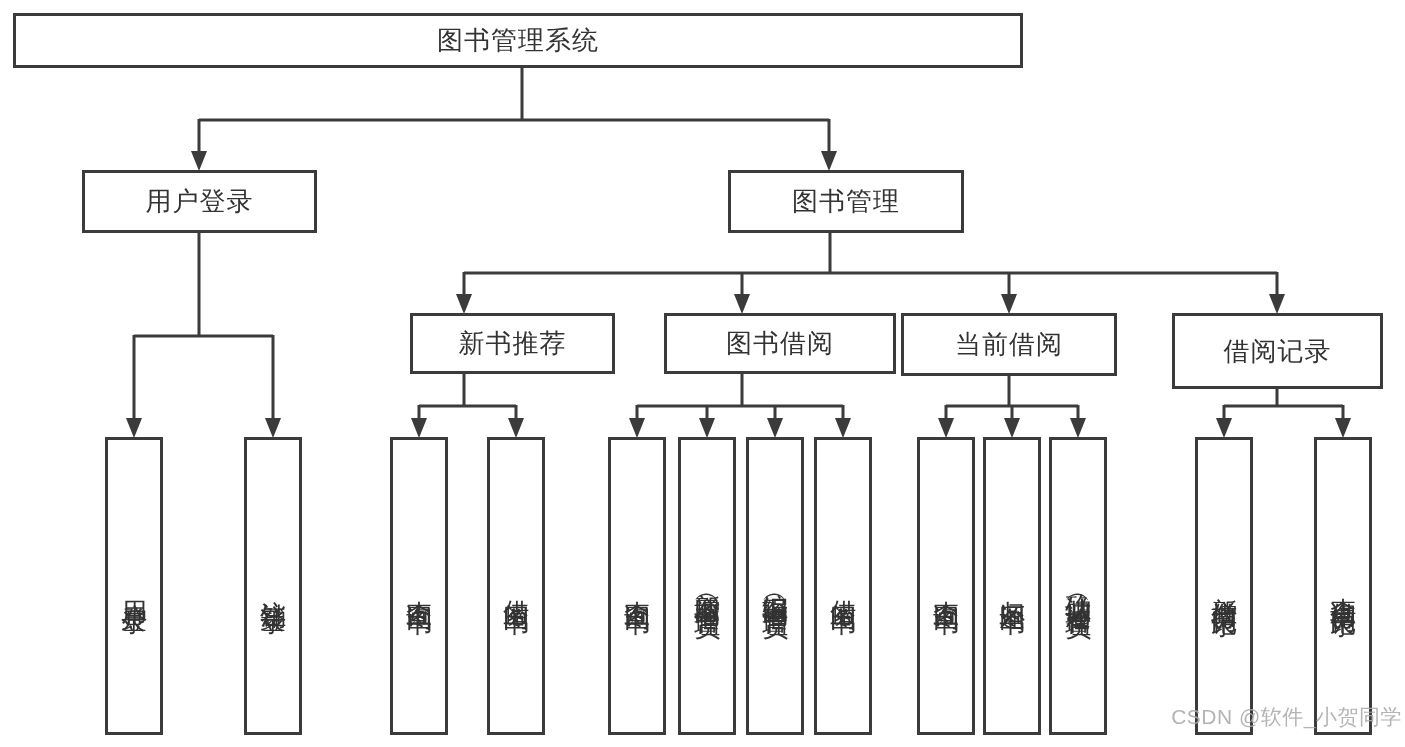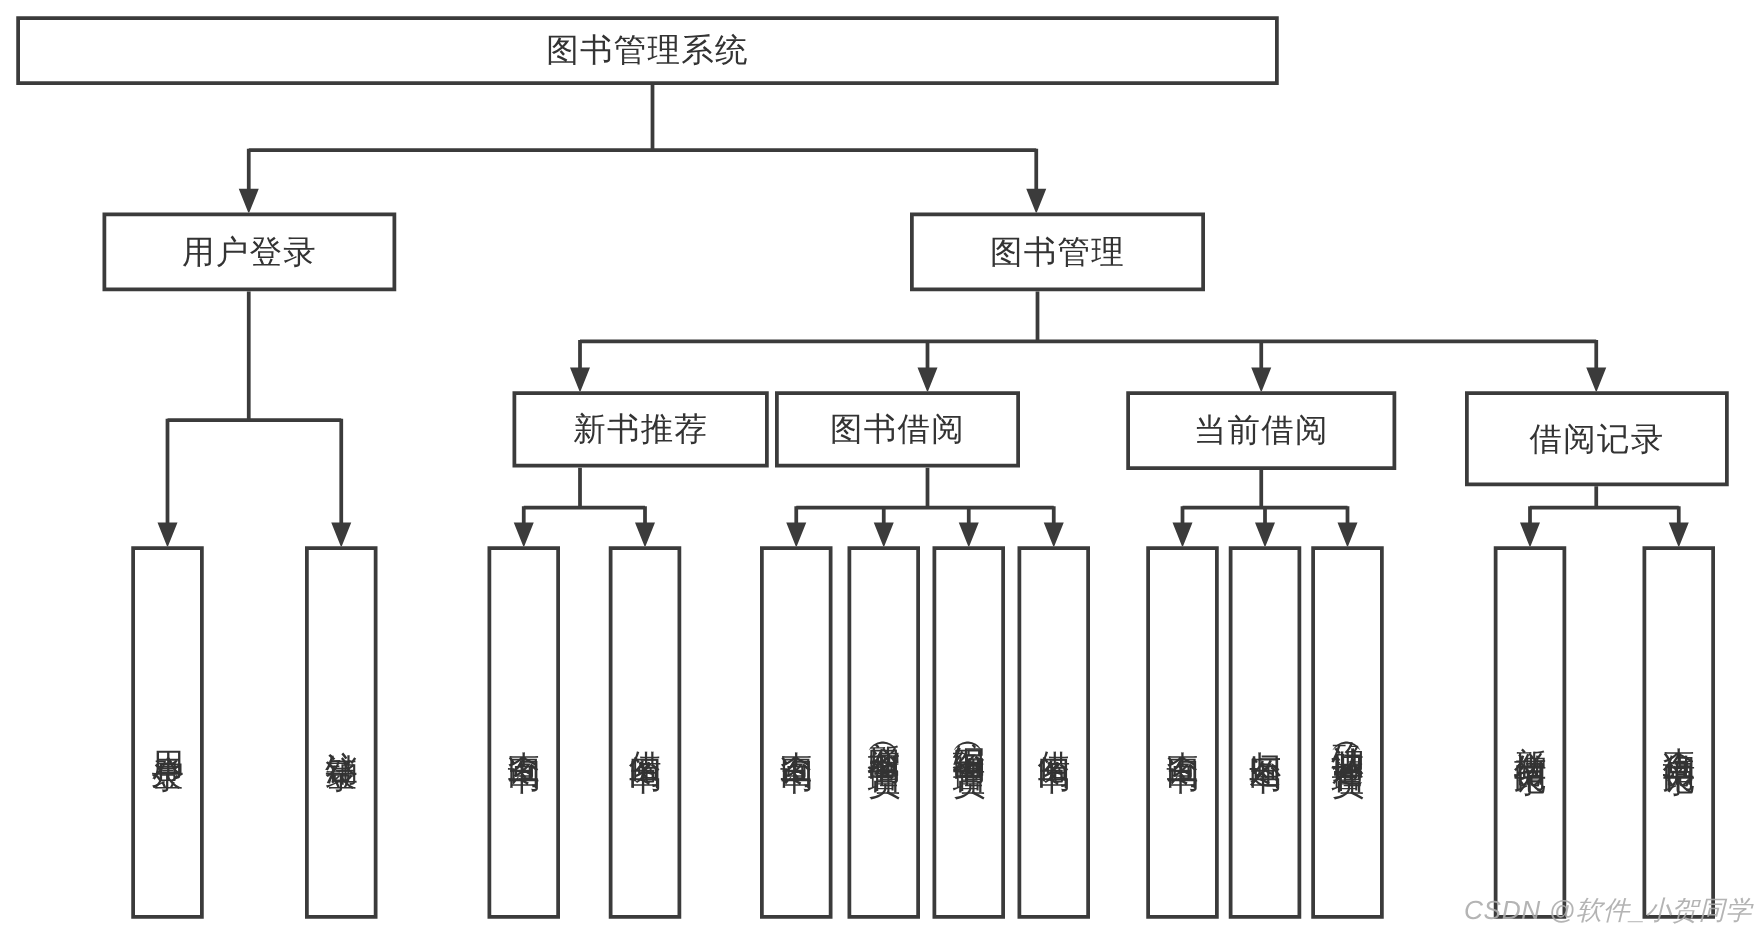--- a/index.html
+++ b/index.html
@@ -15,23 +15,23 @@
     display:flex; align-items:center; justify-content:center;
     color:#333333; z-index:2;
   }
   .hlabel { font-size:26px; letter-spacing:1px; white-space:nowrap; }
   .leaf {
     top:437px; width:58px; height:298px;
     writing-mode:vertical-rl; text-orientation:mixed;
     font-size:26px; letter-spacing:3px; line-height:1.05;
   }
   .watermark {
-    position:absolute; right:3px; bottom:5px;
+    position:absolute; right:3px; bottom:16px;
     font-size:21px; letter-spacing:0.5px;
-    color:rgba(172,172,172,0.9); z-index:6; white-space:nowrap;font-style:italic;
+    color:rgba(172,172,172,0.9); z-index:6; white-space:nowrap;
   }
 </style>
 </head>
 <body>
 
 <div class="stage">
 
   <svg class="lines" viewBox="0 0 1405 747" xmlns="http://www.w3.org/2000/svg">
     <path fill="none" stroke="#3b3b3b" stroke-width="3" d="M522 68 L522 120
              M199 120 L829 120
@@ -86,21 +86,21 @@
              M1216 418 L1232 418 L1224 438 Z
              M1335 418 L1351 418 L1343 438 Z"></path>
   </svg>
 
   <div class="box hlabel" style="left:13px; top:13px; width:1010px; height:55px;">图书管理系统</div>
 
   <div class="box hlabel" style="left:82px; top:170px; width:235px; height:63px;">用户登录</div>
   <div class="box hlabel" style="left:712px; top:170px; width:236px; height:63px;margin-left:16px;">图书管理</div>
 
   <div class="box hlabel" style="left:362px; top:313px; width:205px; height:61px;margin-left:48px;">新书推荐</div>
-  <div class="box hlabel" style="left:620px; top:313px; width:196px; height:61px;">图书借阅</div>
+  <div class="box hlabel" style="left:664px; top:313px; width:232px; height:61px;">图书借阅</div>
   <div class="box hlabel" style="left:901px; top:313px; width:216px; height:63px;">当前借阅</div>
   <div class="box hlabel" style="left:1172px; top:313px; width:211px; height:76px;">借阅记录</div>
 
   <div class="box leaf" style="left:105px;">用户登录</div>
   <div class="box leaf" style="left:244px;">注销登录</div>
 
   <div class="box leaf" style="left:390px;">查询图书</div>
   <div class="box leaf" style="left:487px;">借阅图书</div>
 
   <div class="box leaf" style="left:608px;">查询图书</div>

